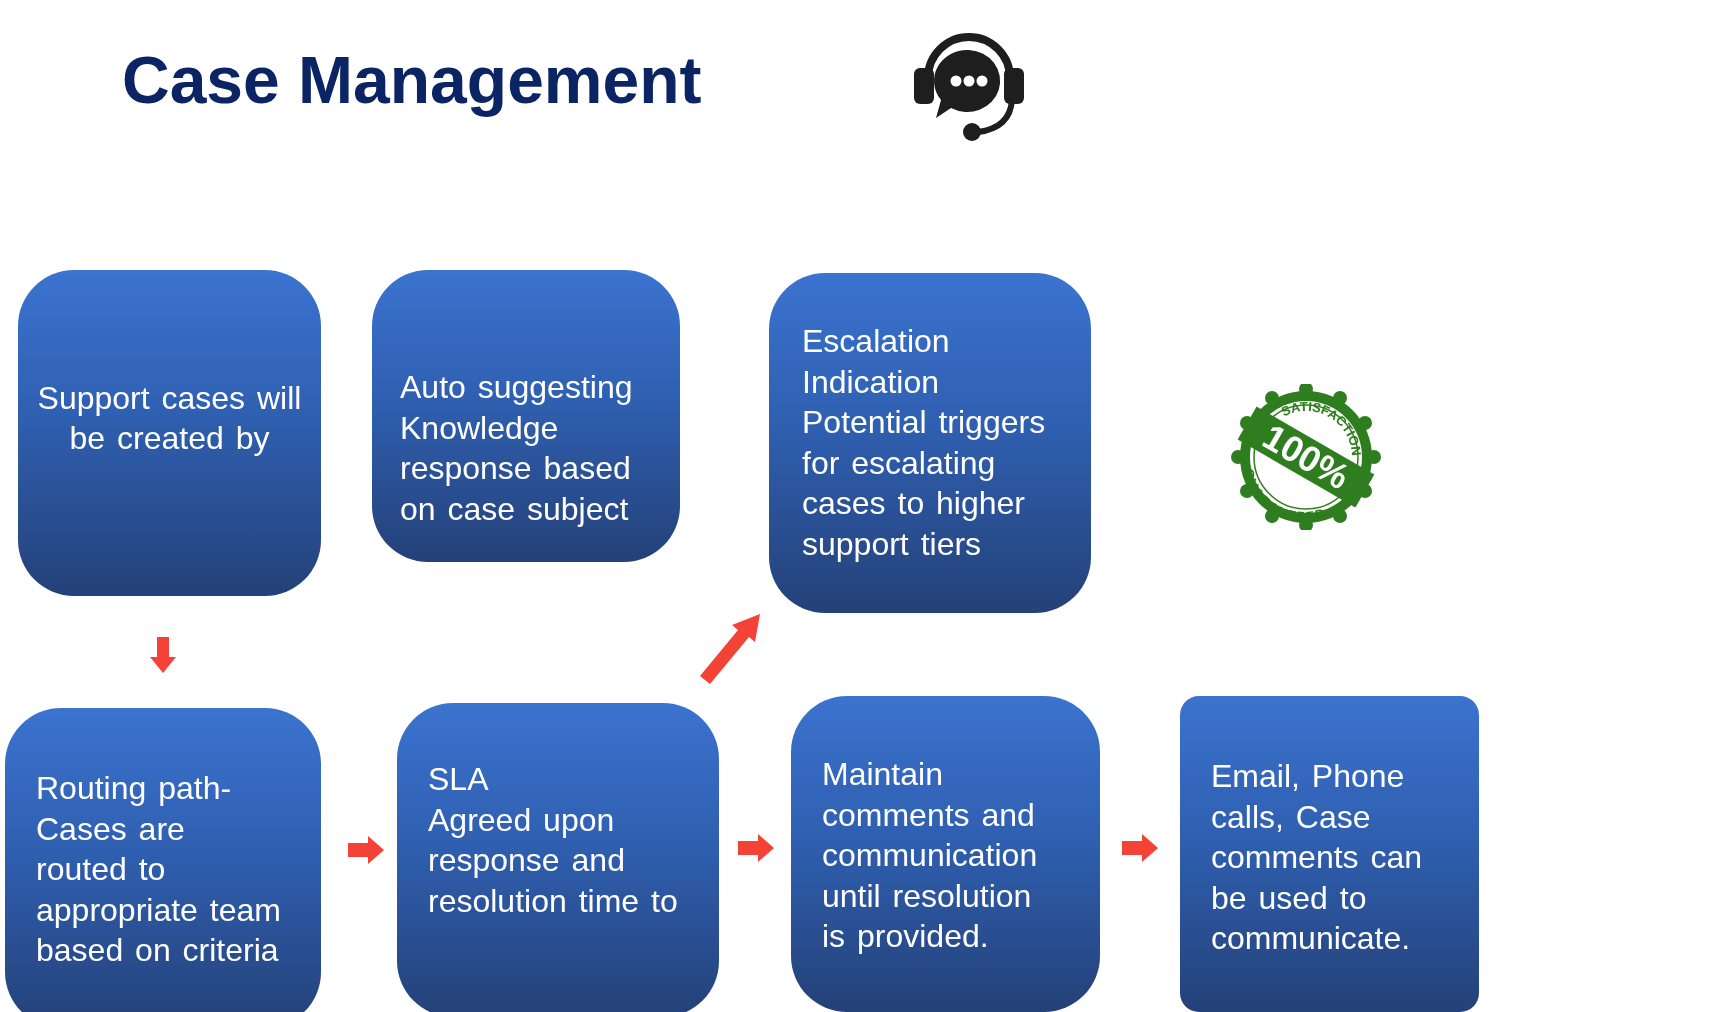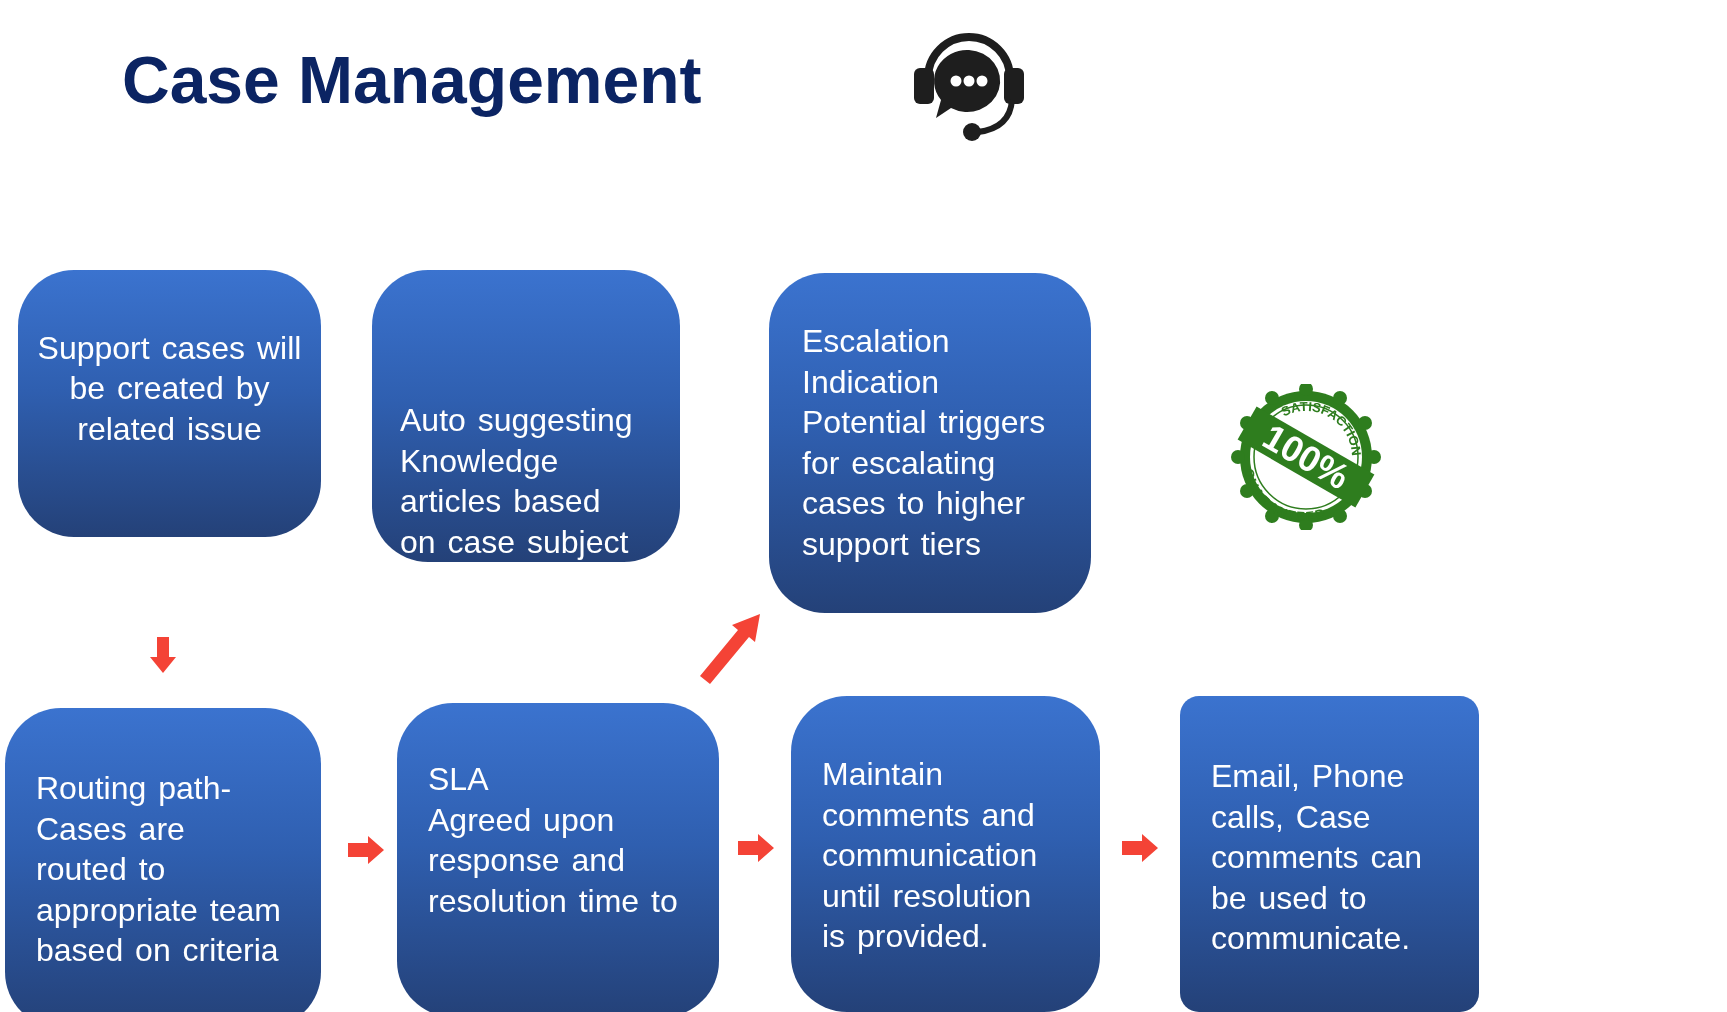--- a/index.html
+++ b/index.html
@@ -25,22 +25,22 @@
       border-radius: 56px;
       color: #ffffff;
       font-size: 32px; line-height: 40.5px;
       box-sizing: border-box;
       display: flex; flex-direction: column; justify-content: center;
       word-spacing: 3px;
     }
     .box .line { white-space: nowrap; display: block; }
     .box.center { text-align: center; align-items: center; }
     .box.left { text-align: left; }
-    #b1 { left: 18px; top: 270px; width: 303px; height: 267px; padding-top: 0; }
-    #b2 { left: 372px; top: 270px; width: 308px; height: 292px; justify-content: flex-end; padding: 64px 0 0 28px; }
+    #b1 { left: 18px; top: 270px; width: 303px; height: 326px; padding-top: 0; }
+    #b2 { left: 372px; top: 270px; width: 308px; height: 292px; justify-content: center; padding: 64px 0 0 28px; }
     #b3 { left: 769px; top: 273px; width: 322px; height: 340px; justify-content: flex-start; padding: 48px 0 0 33px; }
     #b4 { left: 5px; top: 708px; width: 316px; height: 320px; justify-content: flex-start; padding: 60px 0 0 31px; }
     #b5 { left: 397px; top: 703px; width: 322px; height: 314px; justify-content: flex-start; padding: 56px 0 0 31px; }
     #b6 { left: 791px; top: 696px; width: 309px; height: 316px; justify-content: flex-start; padding: 58px 9px 0 31px; }
     #b7 { left: 1180px; top: 696px; width: 299px; height: 316px; justify-content: flex-start; padding: 60px 0 0 31px; border-radius: 19px; }
     #b1 .text { margin-top: -30px; }
     .arrow { position: absolute; }
   </style>
 </head>
 <body>
@@ -92,28 +92,27 @@
   </text>
   <text font-family="Liberation Sans, sans-serif" font-weight="bold" font-size="13" fill="#2e7d1e" transform="rotate(30 78 73)">
     <textPath href="#arcBot" startOffset="50%" text-anchor="middle" dominant-baseline="hanging">GUARANTEED</textPath>
   </text>
 </svg>
 
 <div class="box center" id="b1">
   <div class="text">
     <span class="line">Support cases will</span>
     <span class="line">be created by</span>
-    <span class="line">related issue</span>
   </div>
 </div>
 
 <div class="box left" id="b2">
   <span class="line">Auto suggesting</span>
   <span class="line">Knowledge</span>
-  <span class="line">articles based</span>
+  <span class="line">response based</span>
   <span class="line">on case subject</span>
 </div>
 
 <div class="box left" id="b3">
   <span class="line">Escalation</span>
   <span class="line">Indication</span>
   <span class="line">Potential triggers</span>
   <span class="line">for escalating</span>
   <span class="line">cases to higher</span>
   <span class="line">support tiers</span>

